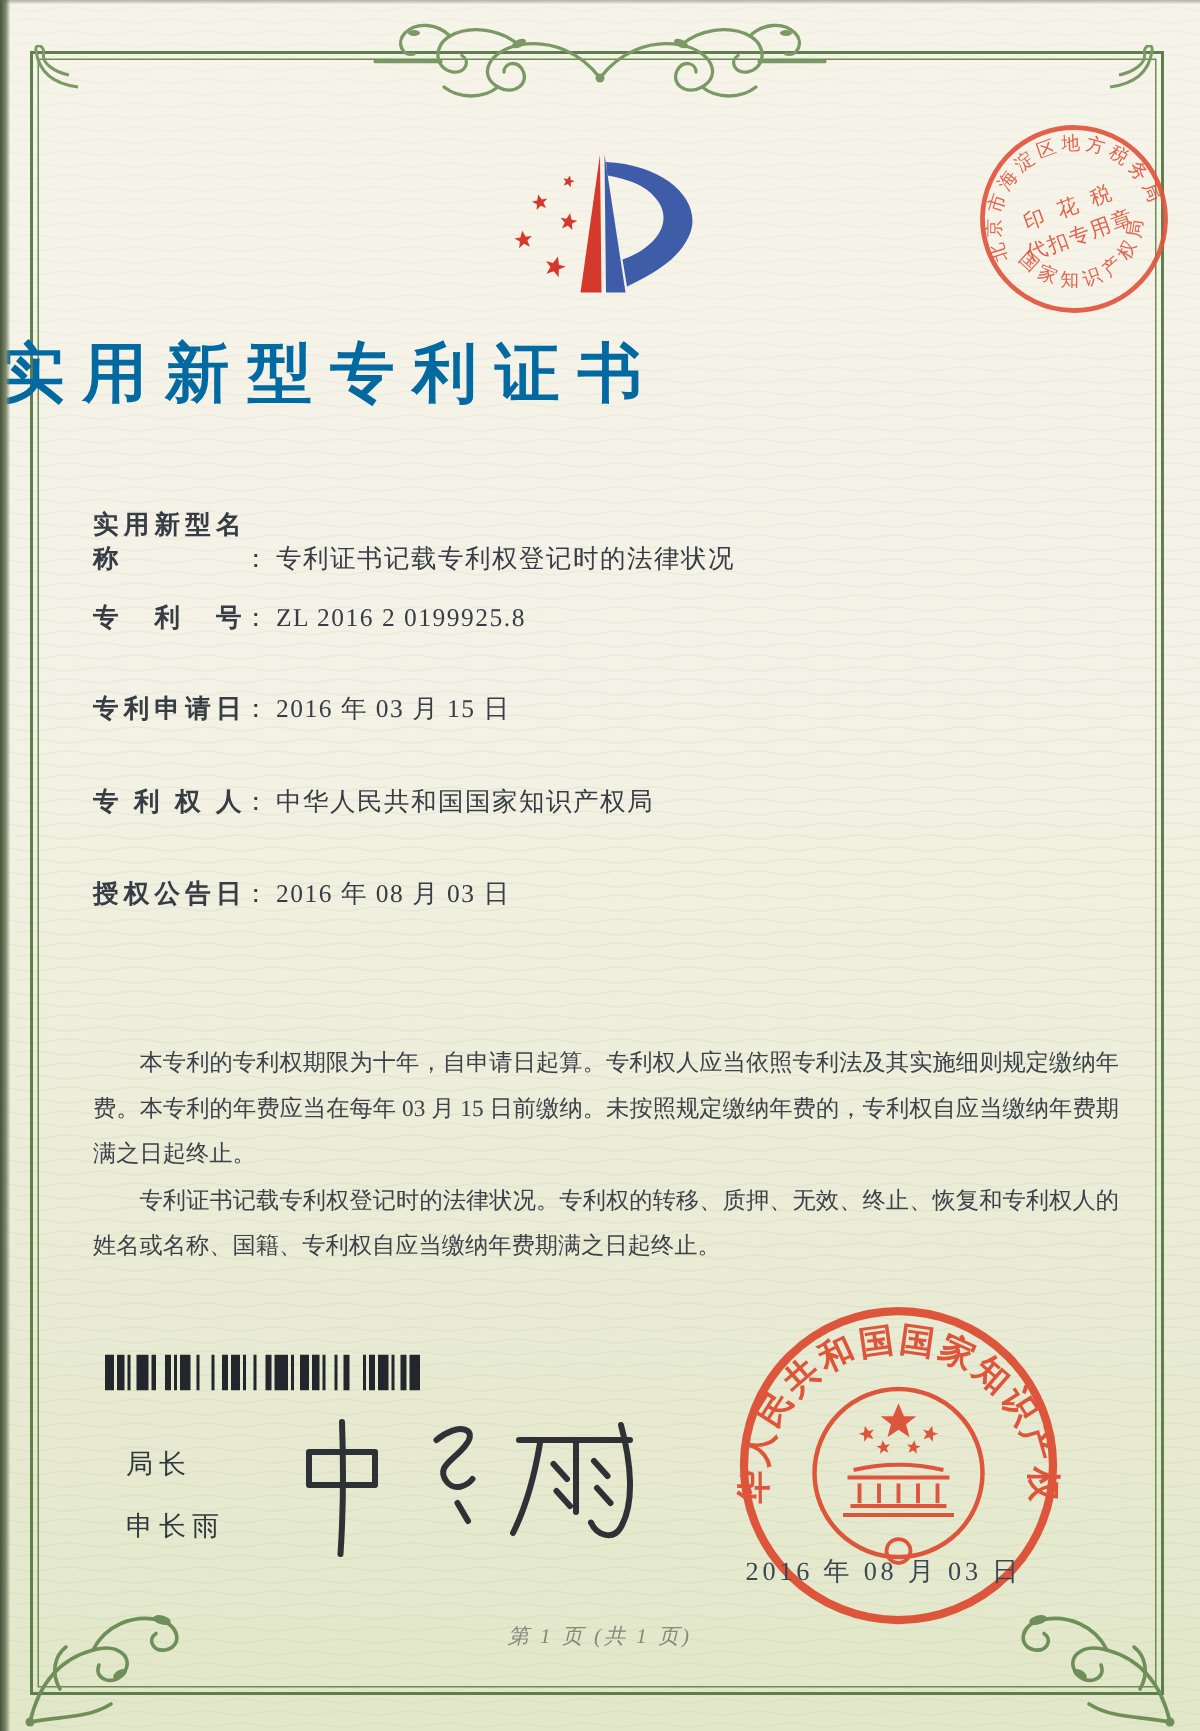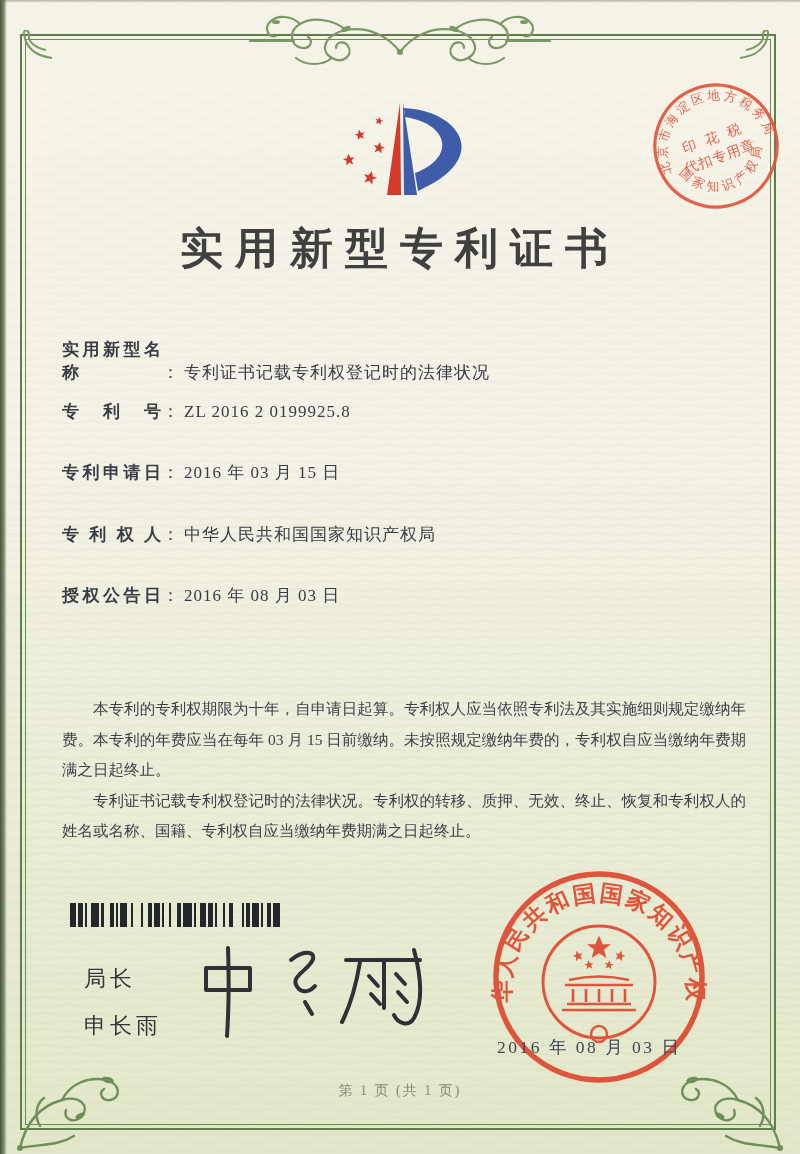--- a/index.html
+++ b/index.html
@@ -16,39 +16,39 @@
     background:linear-gradient(90deg,#47523d,#7d8a6b 55%,rgba(125,138,107,0));}
   .edge-top{position:absolute;left:0;top:0;height:3px;width:100%;z-index:9;
     background:linear-gradient(180deg,rgba(90,100,80,.45),rgba(90,100,80,0));}
   
   .frame{position:absolute;left:20px;top:34px;width:752px;height:1092px;border:2px solid #5d7f4a;z-index:2;}
   .frame-inner{position:absolute;inset:3px;border:1px solid #6b8c55;}
   .ornament{position:absolute;z-index:3;color:#7a9964;}
   
   .cert-no{position:absolute;left:58px;top:94px;font-size:17px;letter-spacing:3px;color:#4a4f57;z-index:4;}
   .logo{position:absolute;left:332px;top:100px;width:148px;height:102px;z-index:4;}
-  .title{position:absolute;left:0;right:0;top:220px;text-align:center;font-size:43px;font-weight:700;
-    letter-spacing:12px;color:#404040;z-index:4;}
+  .title{position:absolute;left:0;right:0;top:220px;text-align:left;font-size:43px;font-weight:700;
+    letter-spacing:12px;color:#0369a1;z-index:4;}
   .fields{position:absolute;left:62px;top:338px;width:680px;z-index:4;}
   .frow{height:61.5px;font-size:17px;letter-spacing:1px;color:#383d45;}
   .flabel{display:inline-block;width:100px;text-align:justify;text-align-last:justify;font-weight:bold;}
   .fsep{display:inline-block;margin-right:4px;}
   .paras{position:absolute;left:62px;top:694px;width:684px;z-index:4;font-size:15.5px;line-height:30.5px;
     color:#3d424a;text-align:justify;}
   .paras p{margin:0;text-indent:2em;}
   .barcode{position:absolute;left:70px;top:903px;width:248px;height:24px;display:flex;align-items:stretch;z-index:4;overflow:hidden;}
   .barcode span{display:block;height:100%;}
-  .signer{position:absolute;left:84px;top:964px;z-index:4;font-size:22px;letter-spacing:4px;color:#33373d;}
+  .signer{position:absolute;left:84px;top:964px;z-index:4;font-size:18px;letter-spacing:4px;color:#33373d;}
   .signer div{margin-bottom:17px;}
   .signature{position:absolute;left:188px;top:936px;z-index:4;}
   .seal{position:absolute;left:486px;top:864px;width:226px;height:226px;z-index:5;opacity:.92;}
   .seal-date{position:absolute;left:497px;top:1035px;z-index:6;font-size:17.5px;letter-spacing:2.5px;color:#3e4654;}
   .tax-stamp{position:absolute;left:650px;top:80px;width:132px;height:132px;z-index:5;transform:rotate(-20deg);opacity:.9;}
   .footer{position:absolute;left:0;right:0;top:1082px;text-align:center;z-index:4;font-size:14px;
-    letter-spacing:2px;color:#85887a;}
+    letter-spacing:2px;color:#85887a;font-style:italic;}
   svg text{font-family:"Liberation Serif","DejaVu Serif",serif;}
 </style>
 </head>
 <body>
 
 <div class="page">
 
   <svg id="wave-svg" width="800" height="1154">
       <path d="M-12.75,6 q11.5,-2.6 23,0 q11.5,2.6 23,0 q11.5,-2.6 23,0 q11.5,2.6 23,0 q11.5,-2.6 23,0 q11.5,2.6 23,0 q11.5,-2.6 23,0 q11.5,2.6 23,0 q11.5,-2.6 23,0 q11.5,2.6 23,0 q11.5,-2.6 23,0 q11.5,2.6 23,0 q11.5,-2.6 23,0 q11.5,2.6 23,0 q11.5,-2.6 23,0 q11.5,2.6 23,0 q11.5,-2.6 23,0 q11.5,2.6 23,0 q11.5,-2.6 23,0 q11.5,2.6 23,0 q11.5,-2.6 23,0 q11.5,2.6 23,0 q11.5,-2.6 23,0 q11.5,2.6 23,0 q11.5,-2.6 23,0 q11.5,2.6 23,0 q11.5,-2.6 23,0 q11.5,2.6 23,0 q11.5,-2.6 23,0 q11.5,2.6 23,0 q11.5,-2.6 23,0 q11.5,2.6 23,0 q11.5,-2.6 23,0 q11.5,2.6 23,0 q11.5,-2.6 23,0 q11.5,2.6 23,0 q11.5,-2.6 23,0 q11.5,2.6 23,0" fill="none" stroke="#b9c49a" stroke-width="1" stroke-opacity="0.070"></path>
       <path d="M10.25,14 q11.5,-2.6 23,0 q11.5,2.6 23,0 q11.5,-2.6 23,0 q11.5,2.6 23,0 q11.5,-2.6 23,0 q11.5,2.6 23,0 q11.5,-2.6 23,0 q11.5,2.6 23,0 q11.5,-2.6 23,0 q11.5,2.6 23,0 q11.5,-2.6 23,0 q11.5,2.6 23,0 q11.5,-2.6 23,0 q11.5,2.6 23,0 q11.5,-2.6 23,0 q11.5,2.6 23,0 q11.5,-2.6 23,0 q11.5,2.6 23,0 q11.5,-2.6 23,0 q11.5,2.6 23,0 q11.5,-2.6 23,0 q11.5,2.6 23,0 q11.5,-2.6 23,0 q11.5,2.6 23,0 q11.5,-2.6 23,0 q11.5,2.6 23,0 q11.5,-2.6 23,0 q11.5,2.6 23,0 q11.5,-2.6 23,0 q11.5,2.6 23,0 q11.5,-2.6 23,0 q11.5,2.6 23,0 q11.5,-2.6 23,0 q11.5,2.6 23,0 q11.5,-2.6 23,0 q11.5,2.6 23,0" fill="none" stroke="#b9c49a" stroke-width="1" stroke-opacity="0.071"></path>

